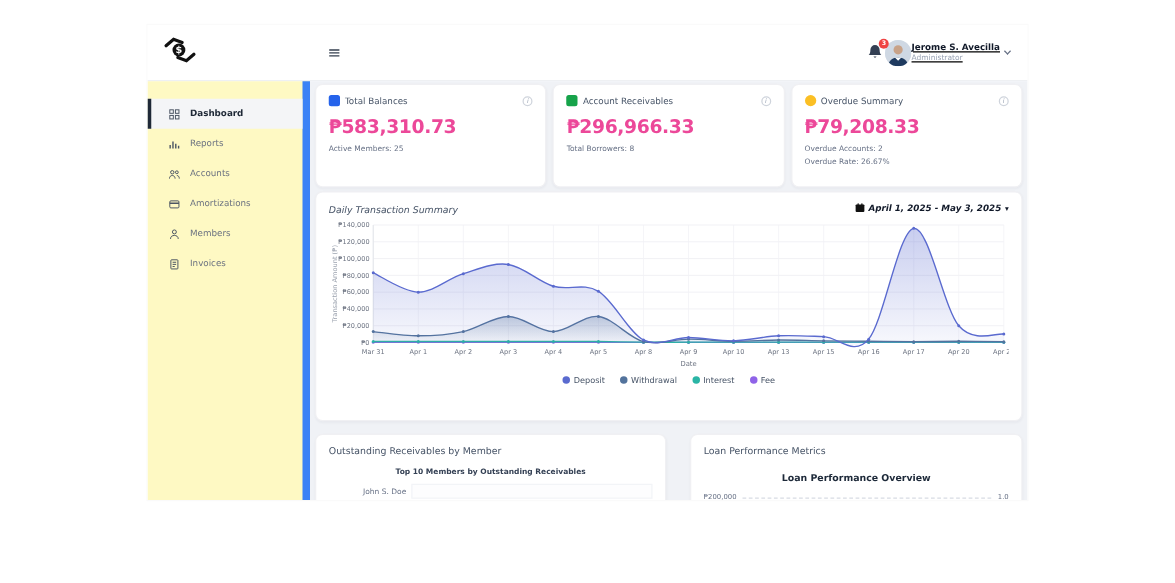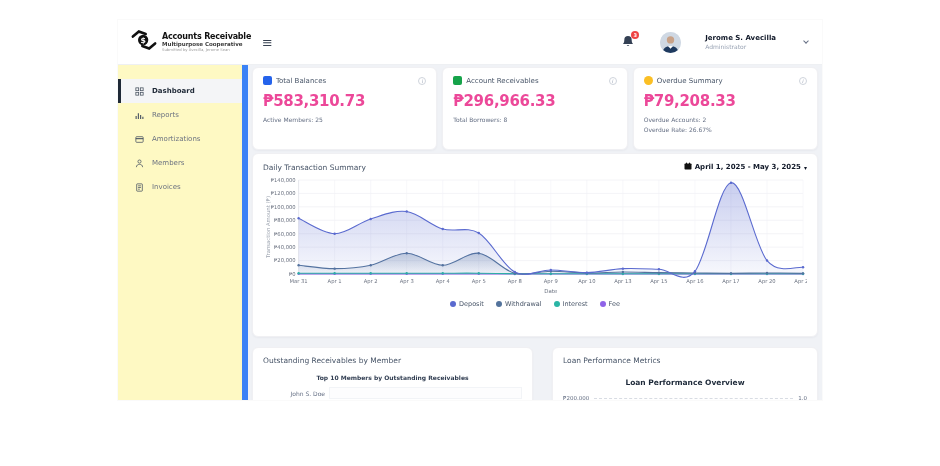--- a/index.html
+++ b/index.html
@@ -7,21 +7,21 @@
   .app { position:absolute; left:118px; top:20px; width:704px; height:380px; background:#fff; overflow:hidden; box-shadow:0 0 0 1px rgba(0,0,0,0.02); }
 
   
   .topbar { height:45px; display:flex; align-items:center; padding:0 14px 0 12px; background:#fff; border-bottom:1px solid #eef0f3; }
   .logo { display:flex; align-items:center; gap:4px; width:122px; flex:none; }
   .logo-text { display:flex; flex-direction:column; line-height:1.15; }
   .logo-line1 { font-size:8px; font-weight:bold; color:#111; letter-spacing:-0.2px; }
   .logo-line2 { font-size:5.5px; font-weight:bold; color:#3a3a3a; }
   .logo-line3 { font-size:3.8px; color:#9a9a9a; }
   .hamburger { font-size:13px; color:#374151; margin-left:10px; cursor:pointer; line-height:1; }
-  .top-right { margin-left:auto; display:flex; align-items:center; gap:24px; }
+  .top-right { margin-left:auto; display:flex; align-items:center; gap:0;text-decoration:underline; }
   .bell-wrap { position:relative; width:15px; height:16px; cursor:pointer; }
   .badge { position:absolute; top:-3px; right:-3px; min-width:8px; height:8px; border-radius:5px; background:#ef4444; color:#fff; font-size:5px; font-weight:bold; display:flex; align-items:center; justify-content:center; padding:0 1px; }
   .avatar { width:21px; height:21px; border-radius:50%; background:#e2e8f0; overflow:hidden; flex:none; cursor:pointer; }
   .user-block { display:flex; flex-direction:column; line-height:1.25; cursor:pointer; }
   .user-name { font-size:7px; font-weight:bold; color:#101828; }
   .user-role { font-size:6px; color:#98a2b3; }
   .chev { width:4px; height:4px; border-right:1px solid #667085; border-bottom:1px solid #667085; transform:rotate(45deg); margin-left:4px; margin-top:-2px; cursor:pointer; }
 
   
   .body { display:flex; height:335px; }
@@ -38,21 +38,21 @@
   .stat-head { display:flex; align-items:center; gap:4px; }
   .stat-ic { width:9px; height:9px; border-radius:2px; flex:none; }
   .stat-ic.circle { border-radius:50%; }
   .stat-label { font-size:7px; color:#475467; }
   .info-ic { margin-left:auto; width:8px; height:8px; border:1px solid #cfd4dc; border-radius:50%; color:#98a2b3; font-size:5px; line-height:6px; text-align:center; font-style:italic; cursor:pointer; flex:none; }
   .stat-amount { margin-top:7px; font-size:15px; font-weight:bold; color:#ec4899; letter-spacing:-0.3px; }
   .stat-subs { margin-top:5px; font-size:6px; color:#667085; line-height:1.6; }
 
   
   .chart-card { margin-top:3px; background:#fff; border:1px solid #f0f0f3; border-radius:6px; padding:8px 10px; height:184px; box-shadow:0 1px 2px rgba(16,24,40,.04); }
-  .chart-head { display:flex; align-items:center; }
+  .chart-head { display:flex; align-items:center;font-style:italic; }
   .chart-title { font-size:7.5px; color:#475467; }
   .date-range { margin-left:auto; display:flex; align-items:center; gap:3px; font-size:7px; font-weight:bold; color:#101828; cursor:pointer; }
   .caret { font-size:6px; color:#101828; }
   .chart-svg { display:block; width:100%; height:122px; margin-top:4px; }
   .legend { display:flex; justify-content:center; gap:12px; margin-top:2px; }
   .legend-item { display:flex; align-items:center; gap:3px; font-size:6.5px; color:#475467; cursor:pointer; }
   .legend-dot { width:6px; height:6px; border-radius:50%; }
 
   
   .bottom-row { display:flex; gap:19px; margin-top:10px; }
@@ -78,25 +78,20 @@
   <div class="topbar">
     <div class="logo">
       <span>
         <svg viewBox="0 0 32 28" width="28" height="24">
           <path d="M3 10 L10 4 L18 7" stroke="#111" stroke-width="3" fill="none" stroke-linecap="round"></path>
           <circle cx="15" cy="14" r="6" fill="#111"></circle>
           <text x="15" y="17" font-size="9" fill="#fff" text-anchor="middle" font-weight="bold">$</text>
           <path d="M29 18 L22 24 L14 21" stroke="#111" stroke-width="3" fill="none" stroke-linecap="round"></path>
         </svg>
       </span>
-      <span class="logo-text">
-        <span class="logo-line1">Accounts Receivable</span>
-        <span class="logo-line2">Multipurpose Cooperative</span>
-        <span class="logo-line3">Submitted by Avecilla, Jerome Sean</span>
-      </span>
     </div>
     <span class="hamburger">≡</span>
     <div class="top-right">
       <div class="bell-wrap">
         <span>
           <svg viewBox="0 0 16 16" width="14" height="15">
             <path d="M8 1.8a4.2 4.2 0 0 0-4.2 4.2c0 3.1-1 4.3-1.6 4.9h11.6C13.2 10.3 12.2 9.1 12.2 6A4.2 4.2 0 0 0 8 1.8z" fill="#344054"></path>
             <path d="M6.6 12.3a1.5 1.5 0 0 0 2.8 0z" fill="#344054"></path>
           </svg>
         </span>
@@ -129,20 +124,29 @@
               <rect x="1.5" y="9.5" width="5" height="5"></rect>
               <rect x="9.5" y="9.5" width="5" height="5"></rect>
             </svg>
             <span>Dashboard</span>
           </div>
           <div class="side-item">
             <svg viewBox="0 0 16 16" width="9" height="9" fill="none" stroke="#4b5563" stroke-width="1.4">
               <path d="M2 14V9M6 14V4M10 14V7M14 14V10" stroke-width="2"></path>
             </svg>
             <span>Reports</span>
+          </div>
+          <div class="side-item">
+            <svg viewBox="0 0 16 16" width="9" height="9" fill="none" stroke="#4b5563" stroke-width="1.4">
+              <circle cx="5" cy="5" r="2.4"></circle>
+              <path d="M1 14c0-3 2-4.4 4-4.4s4 1.4 4 4.4"></path>
+              <circle cx="11.5" cy="5" r="2"></circle>
+              <path d="M11.5 9.6c2 0 3.5 1.6 3.5 4.4"></path>
+            </svg>
+            <span>Accounts</span>
           </div>
           <div class="side-item">
             <svg viewBox="0 0 16 16" width="9" height="9" fill="none" stroke="#4b5563" stroke-width="1.4">
               <rect x="1.5" y="3" width="13" height="10" rx="1.5"></rect>
               <line x1="1.5" y1="6.5" x2="14.5" y2="6.5" stroke-width="2"></line>
             </svg>
             <span>Amortizations</span>
           </div>
           <div class="side-item">
             <svg viewBox="0 0 16 16" width="9" height="9" fill="none" stroke="#4b5563" stroke-width="1.4">

